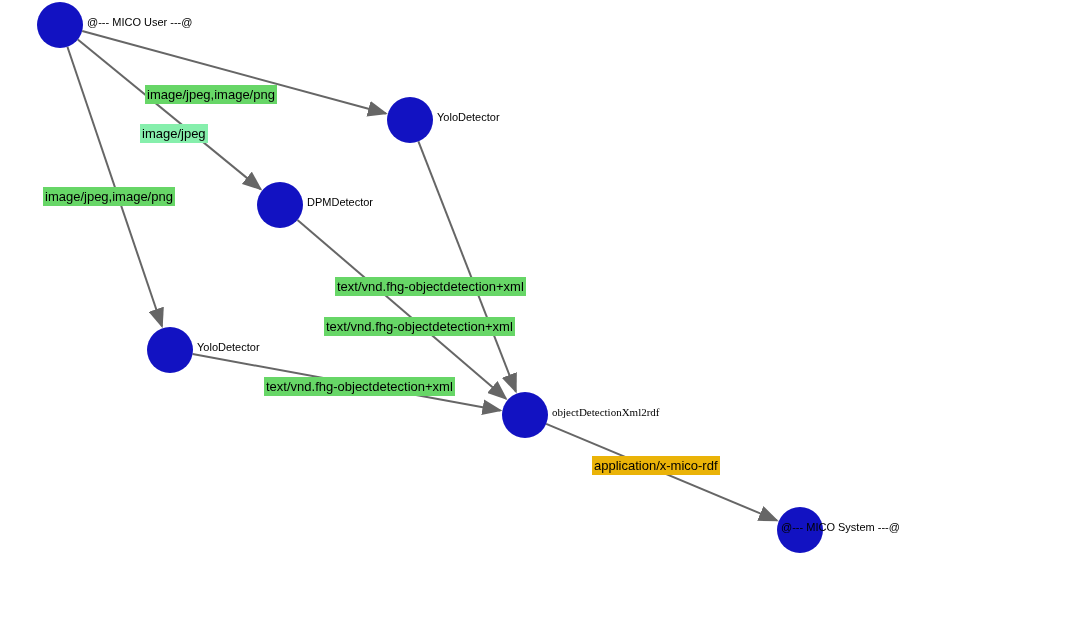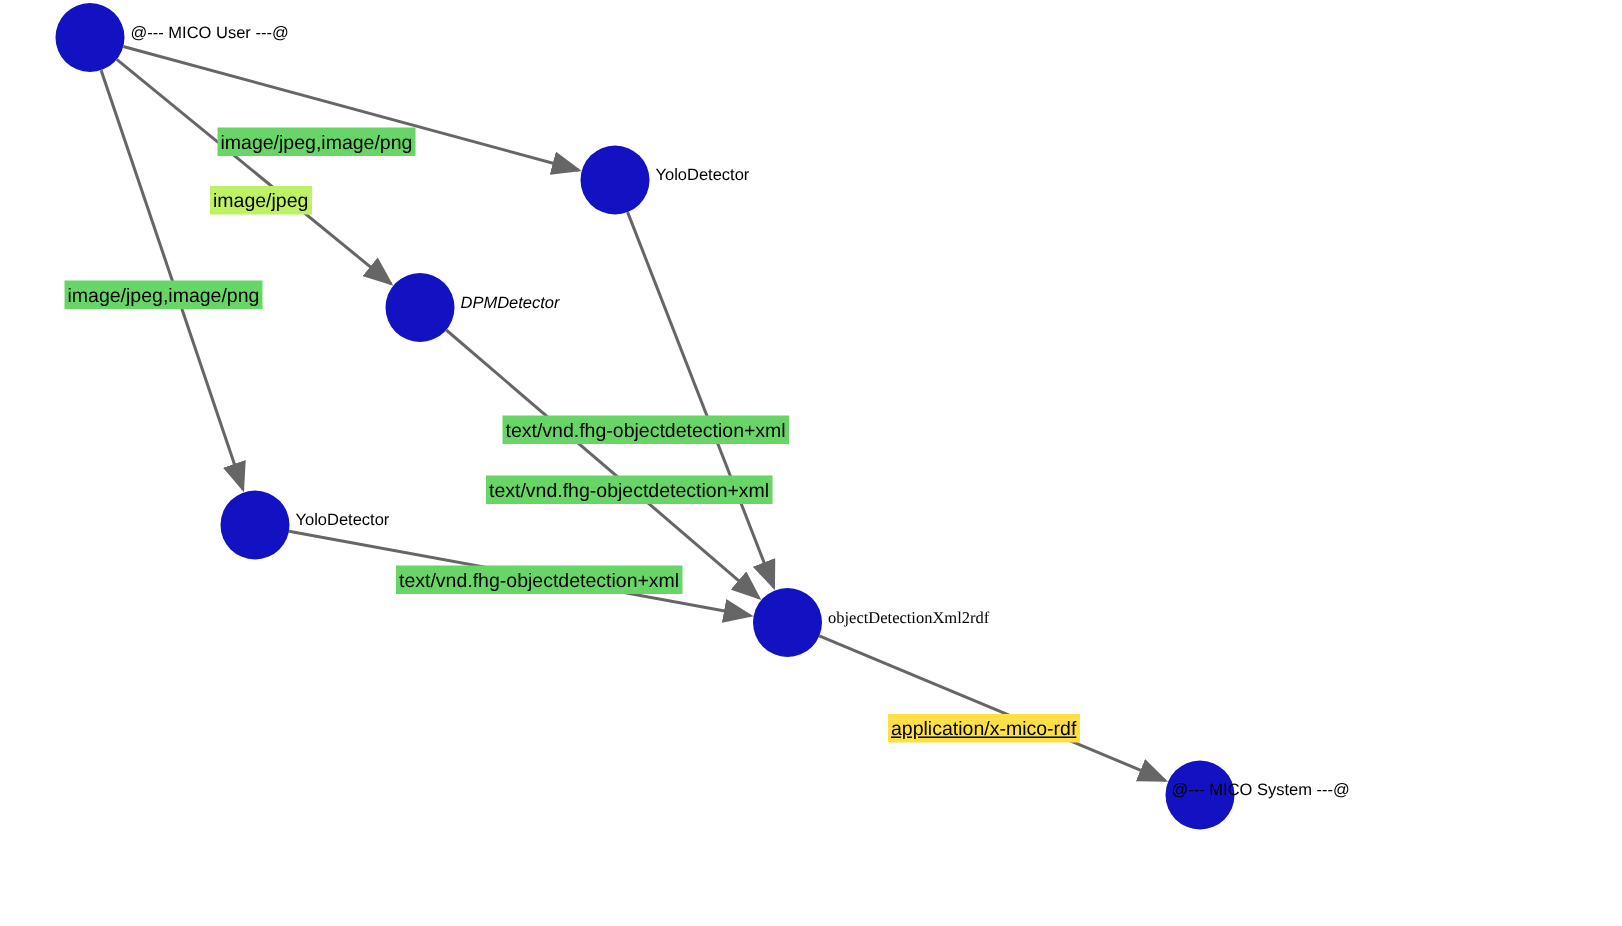--- a/index.html
+++ b/index.html
@@ -73,26 +73,26 @@
 
   <div class="node" id="node-user" style="left: 37px; top: 2px; width: 46px; height: 46px; background: rgb(18, 18, 194);"></div>
   <div class="node" id="node-yolo" style="left: 387px; top: 97px; width: 46px; height: 46px; background: rgb(18, 18, 194);"></div>
   <div class="node" id="node-dpm" style="left: 257px; top: 182px; width: 46px; height: 46px; background: rgb(18, 18, 194);"></div>
   <div class="node" id="node-hog" style="left: 147px; top: 327px; width: 46px; height: 46px; background: rgb(18, 18, 194);"></div>
   <div class="node" id="node-xml2rdf" style="left: 502px; top: 392px; width: 46px; height: 46px; background: rgb(18, 18, 194);"></div>
   <div class="node" id="node-system" style="left: 777px; top: 507px; width: 46px; height: 46px; background: rgb(18, 18, 194);"></div>
 
   <div class="node-label" id="label-user" style="left: 87px; top: 16px;">@--- MICO User ---@</div>
   <div class="node-label" id="label-yolo" style="left: 437px; top: 111px;">YoloDetector</div>
-  <div class="node-label" id="label-dpm" style="left: 307px; top: 196px; font-style: italic;">DPMDetector</div>
+  <div class="node-label" id="label-dpm" style="left: 307px; top: 196px;">DPMDetector</div>
   <div class="node-label" id="label-hog" style="left: 197px; top: 341px;">YoloDetector</div>
   <div class="node-label" id="label-xml2rdf" style="left: 552px; top: 406px; font-family: Liberation Serif, serif;">objectDetectionXml2rdf</div>
   <div class="node-label" id="label-system" style="left: 781px; top: 521px;">@--- MICO System ---@</div>
 
   <div class="edge-label" id="elabel-0" style="left: 145px; top: 85px; background: rgb(103, 214, 103);">image/jpeg,image/png</div>
-  <div class="edge-label" id="elabel-1" style="left: 140px; top: 124px; background: #bef264;">image/jpeg</div>
+  <div class="edge-label" id="elabel-1" style="left: 140px; top: 124px; background: #86efac;">image/jpeg</div>
   <div class="edge-label" id="elabel-2" style="left: 43px; top: 187px; background: rgb(103, 214, 103);">image/jpeg,image/png</div>
   <div class="edge-label" id="elabel-3" style="left: 335px; top: 277px; background: rgb(103, 214, 103);">text/vnd.fhg-objectdetection+xml</div>
   <div class="edge-label" id="elabel-4" style="left: 324px; top: 317px; background: rgb(103, 214, 103);">text/vnd.fhg-objectdetection+xml</div>
   <div class="edge-label" id="elabel-5" style="left: 264px; top: 377px; background: rgb(103, 214, 103);">text/vnd.fhg-objectdetection+xml</div>
-  <div class="edge-label" id="elabel-6" style="left: 592px; top: 476px; background: #fde047; text-decoration: underline;">application/x-mico-rdf</div>
+  <div class="edge-label" id="elabel-6" style="left: 592px; top: 456px; background: #eab308;">application/x-mico-rdf</div>
 
 </div>
 
 </body></html>

